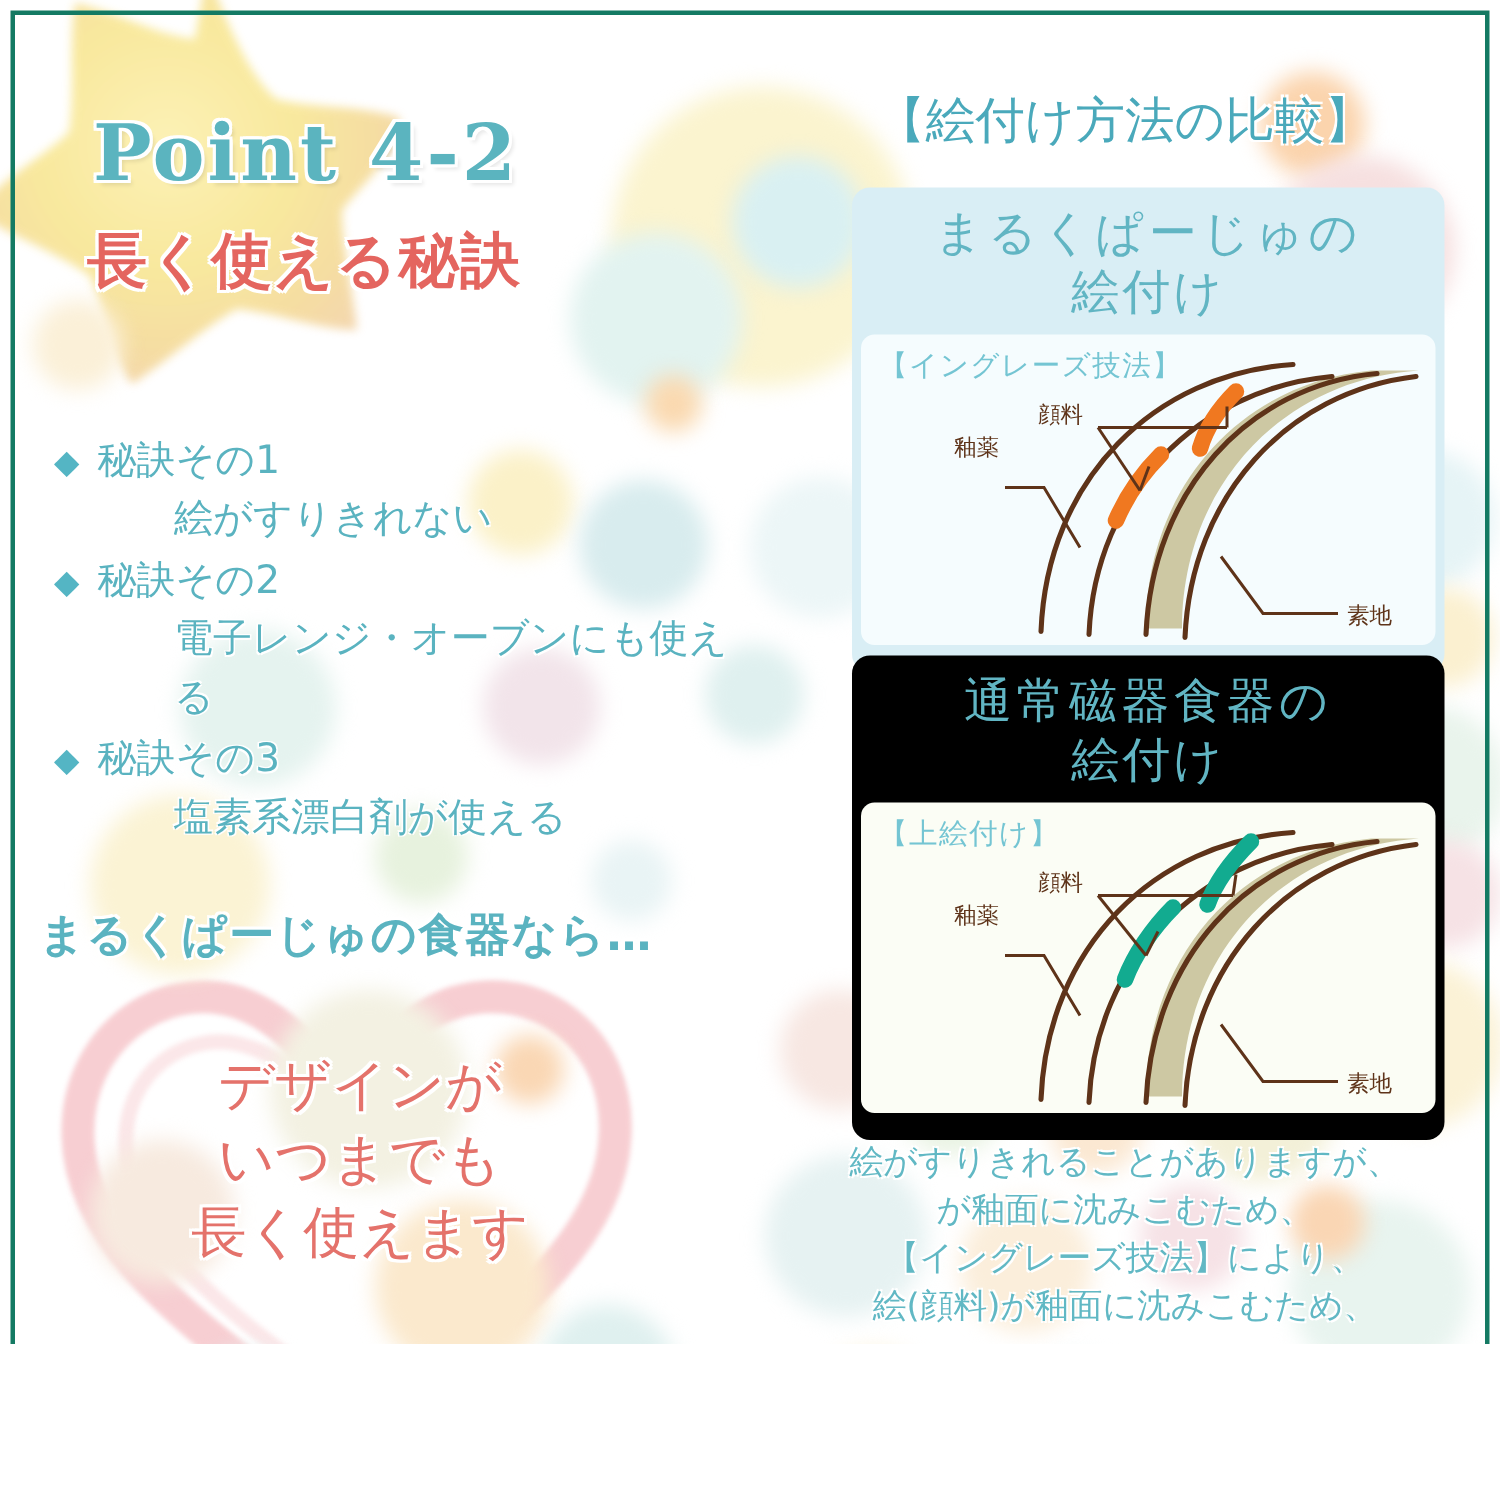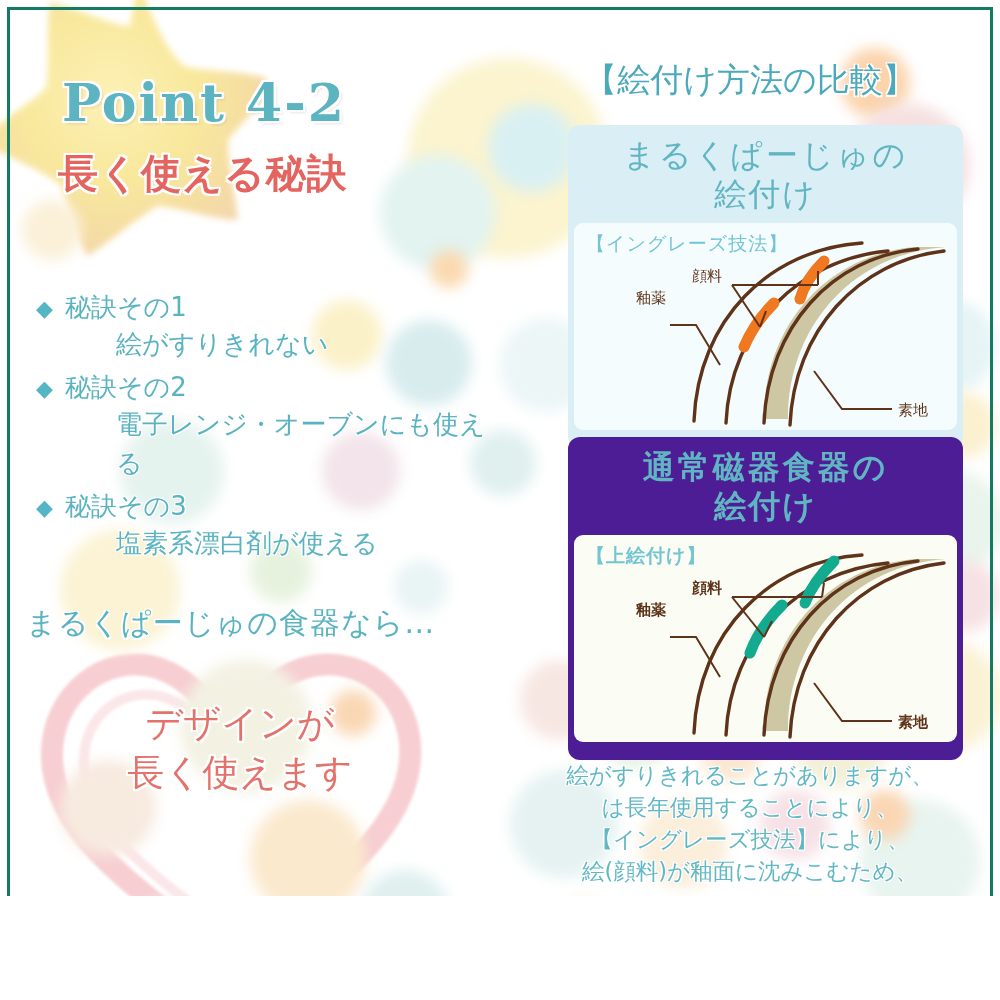--- a/index.html
+++ b/index.html
@@ -113,30 +113,30 @@
     color: #54b5c4;
     font-size: 22px;
     margin-right: 12px;
   }
   .secret-body {
     padding-left: 80px;
     font-size: 26px;
     color: #5ab3c0;
     line-height: 1.5;
     text-shadow: 1px 1px 0 #fff, -1px -1px 0 #fff, 1px -1px 0 #fff, -1px 1px 0 #fff;
-    font-family: Liberation Mono, monospace;
   }
 
   #lead-in {
     position: absolute;
     left: 26px; top: 603px;
     font-size: 30px;
     color: #5ab3c0;
     letter-spacing: 1px;
     text-shadow: 1.5px 1.5px 0 #fff, -1.5px -1.5px 0 #fff, 1.5px -1.5px 0 #fff, -1.5px 1.5px 0 #fff;
+    font-weight: bold;
   }
 
   #closing {
     position: absolute;
     left: 0; top: 700px;
     width: 480px;
     text-align: center;
     font-size: 37px;
     line-height: 1.32;
     color: #e4726b;
@@ -166,21 +166,21 @@
   }
 
   .card {
     position: absolute;
     left: 68px;
     width: 395px;
     border-radius: 12px;
     overflow: hidden;
   }
   #card-marcpage { top: 125px; background: #d9eef5; }
-  #card-normal   { top: 437px; background: #4c1d95; font-weight: bold; }
+  #card-normal   { top: 437px; background: #000000; }
 
   .card-title {
     text-align: center;
     font-size: 32px;
     line-height: 1.22;
     color: #61b5c3;
     padding: 11px 6px 9px;
     letter-spacing: 3px;
   }
   .card-title .l2 { letter-spacing: 2px; }
@@ -337,20 +337,21 @@
           </div>
           <div class="secret-body">塩素系漂白剤が使える</div>
         </div>
 
       </div>
 
       <div id="lead-in">まるくぱーじゅの食器なら…</div>
 
       <div id="closing">
         <div>デザインが</div>
+        <div>いつまでも</div>
         <div>長く使えます</div>
       </div>
 
     </div>
 
     <div id="right-col">
 
       <div id="compare-heading">【絵付け方法の比較】</div>
 
       <div class="card" id="card-marcpage">
@@ -430,21 +431,21 @@
             </g>
             <text x="62" y="80" font-size="15" fill="#5e3319" font-family="'DejaVu Sans','Liberation Sans',sans-serif">釉薬</text>
             <text x="118" y="58" font-size="15" fill="#5e3319" font-family="'DejaVu Sans','Liberation Sans',sans-serif">顔料</text>
             <text x="324" y="192" font-size="15" fill="#5e3319" font-family="'DejaVu Sans','Liberation Sans',sans-serif">素地</text>
           </svg>
         </div>
       </div>
 
       <div id="footnote">
         <div>絵がすりきれることがありますが、</div>
-        <div>は長年使用することにより、</div>
+        <div>が釉面に沈みこむため、</div>
         <div>【イングレーズ技法】により、</div>
         <div>絵(顔料)が釉面に沈みこむため、</div>
       </div>
 
     </div>
   </div>
 
   <div id="frame"></div>
 </div>
 

